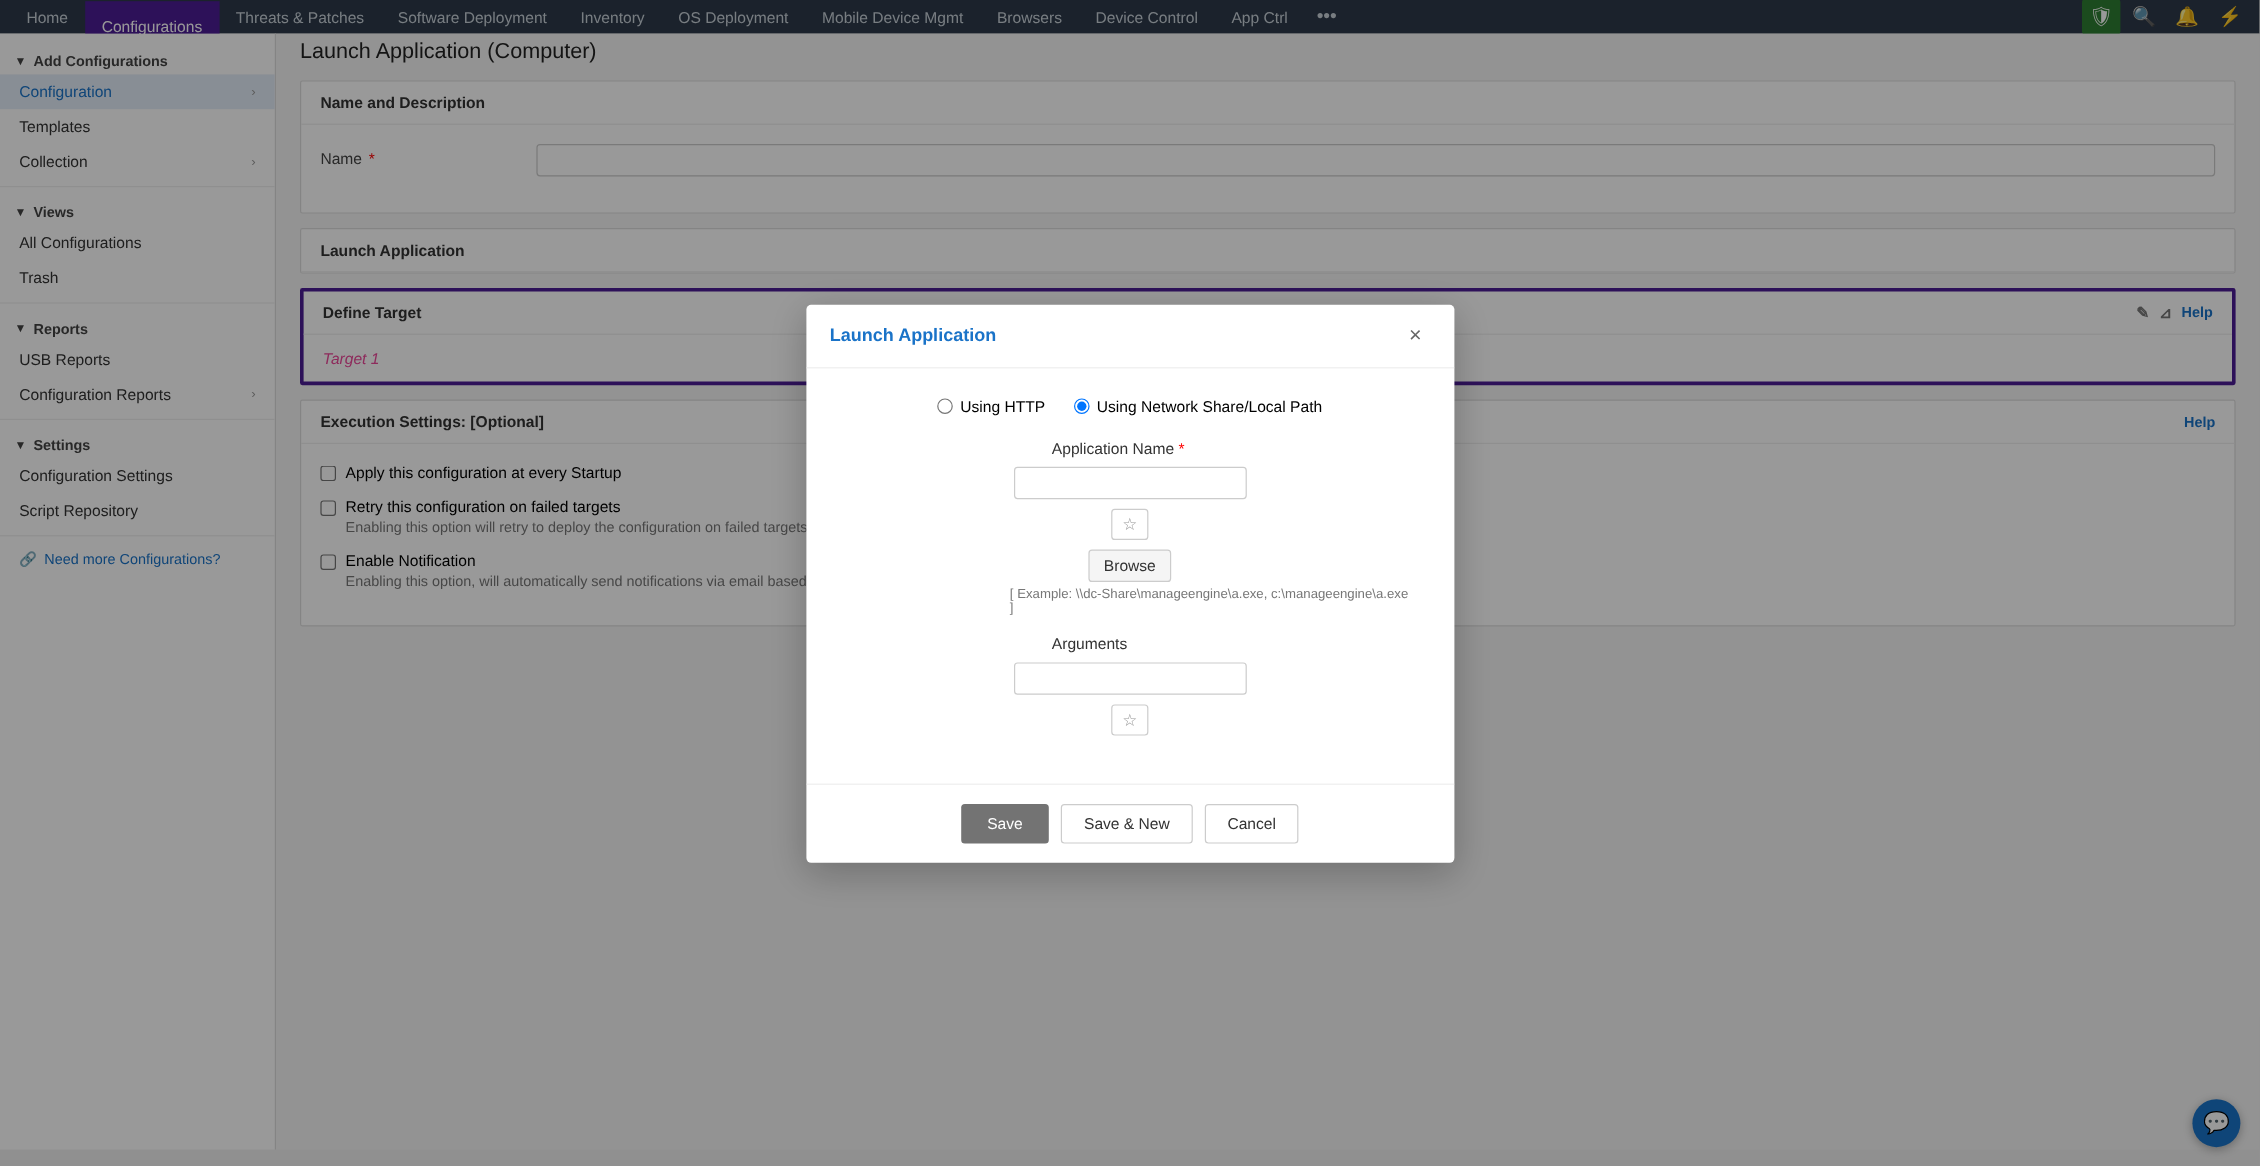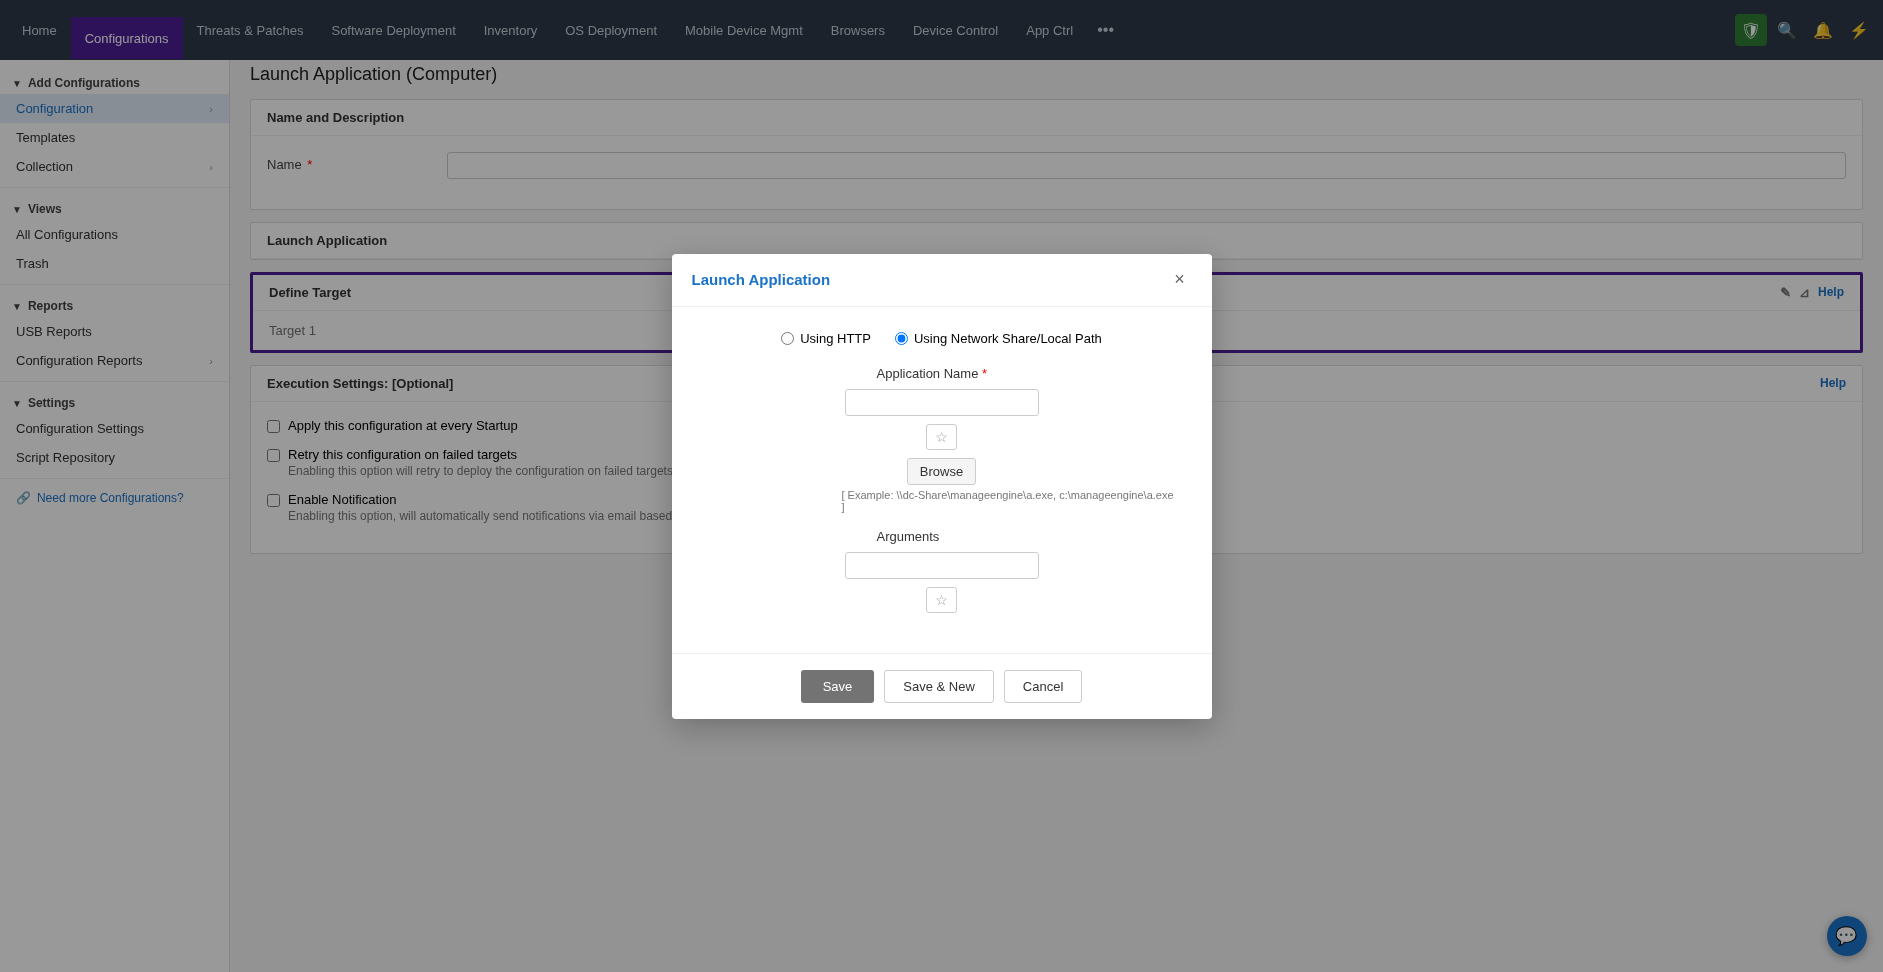--- a/index.html
+++ b/index.html
@@ -1,21 +1,21 @@
 <!DOCTYPE html>
 <html><head>
   <meta charset="utf-8">
   <style>
     * { box-sizing: border-box; margin: 0; padding: 0; }
     body { font-family: -apple-system, BlinkMacSystemFont, 'Segoe UI', Arial, sans-serif; font-size: 13px; background: #f0f0f0; height: 972px; overflow: hidden; }
 
     
     .top-nav {
       display: flex; align-items: center;
-      background: #2d3a4a; height: 60px;
+      background: #2d3a4a; height: 28px;
       padding: 0 8px;
     }
     .nav-item {
       color: #c8d0d8; padding: 0 14px; height: 42px;
       display: flex; align-items: center; cursor: pointer;
       font-size: 13px; white-space: nowrap;
     }
     .nav-item.active { background: #4c1d95; color: #fff; margin-top: 16px; }
     .nav-more { color: #c8d0d8; padding: 0 10px; cursor: pointer; font-size: 16px; }
     .nav-icons { margin-left: auto; display: flex; gap: 4px; }
@@ -75,27 +75,27 @@
 
     .define-target-section {
       background: #fff; margin: 0 20px 12px; border: 3px solid #4c1d95; border-radius: 2px;
     }
     .target-header {
       display: flex; align-items: center; justify-content: space-between;
       padding: 10px 16px; font-size: 13px; font-weight: 600; color: #333;
       border-bottom: 1px solid #eee;
     }
     .target-icons { display: flex; gap: 8px; color: #777; }
-    .target-row { padding: 12px 16px; font-size: 13px; color: #737373; }
+    .target-row { padding: 12px 16px; font-size: 13px; color: #ec4899; font-style: italic; }
 
     .exec-section {
       background: #fff; margin: 0 20px 12px; border: 1px solid #ddd; border-radius: 2px;
     }
     .exec-header {
-      display: flex; align-items: flex-start; justify-content: space-between;
+      display: flex; align-items: flex-end; justify-content: space-between;
       padding: 10px 16px; font-size: 13px; font-weight: 600; color: #333;
       border-bottom: 1px solid #eee;
     }
     .exec-body { padding: 16px; }
     .checkbox-row { display: flex; align-items: flex-start; gap: 8px; margin-bottom: 14px; }
     .checkbox-row input { margin-top: 2px; }
     .checkbox-desc { font-size: 12px; color: #777; margin-top: 2px; }
 
     
     .overlay {

